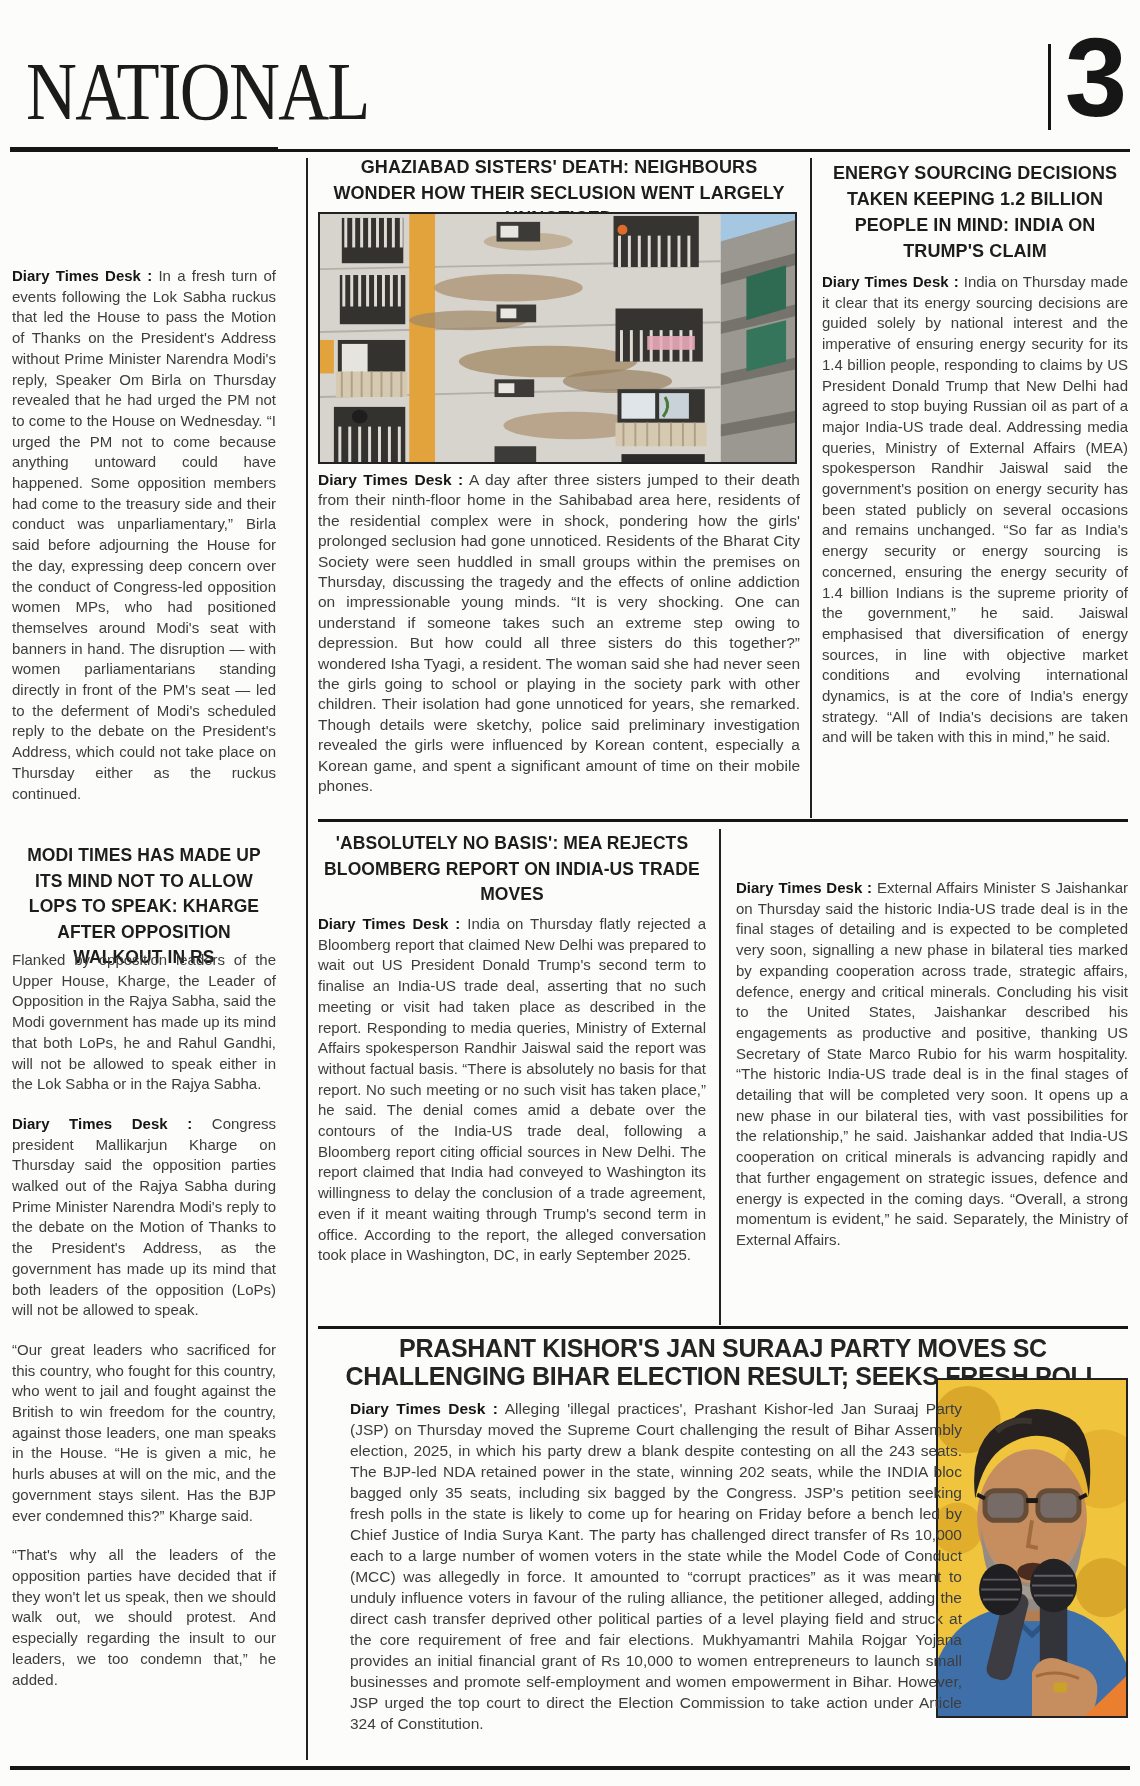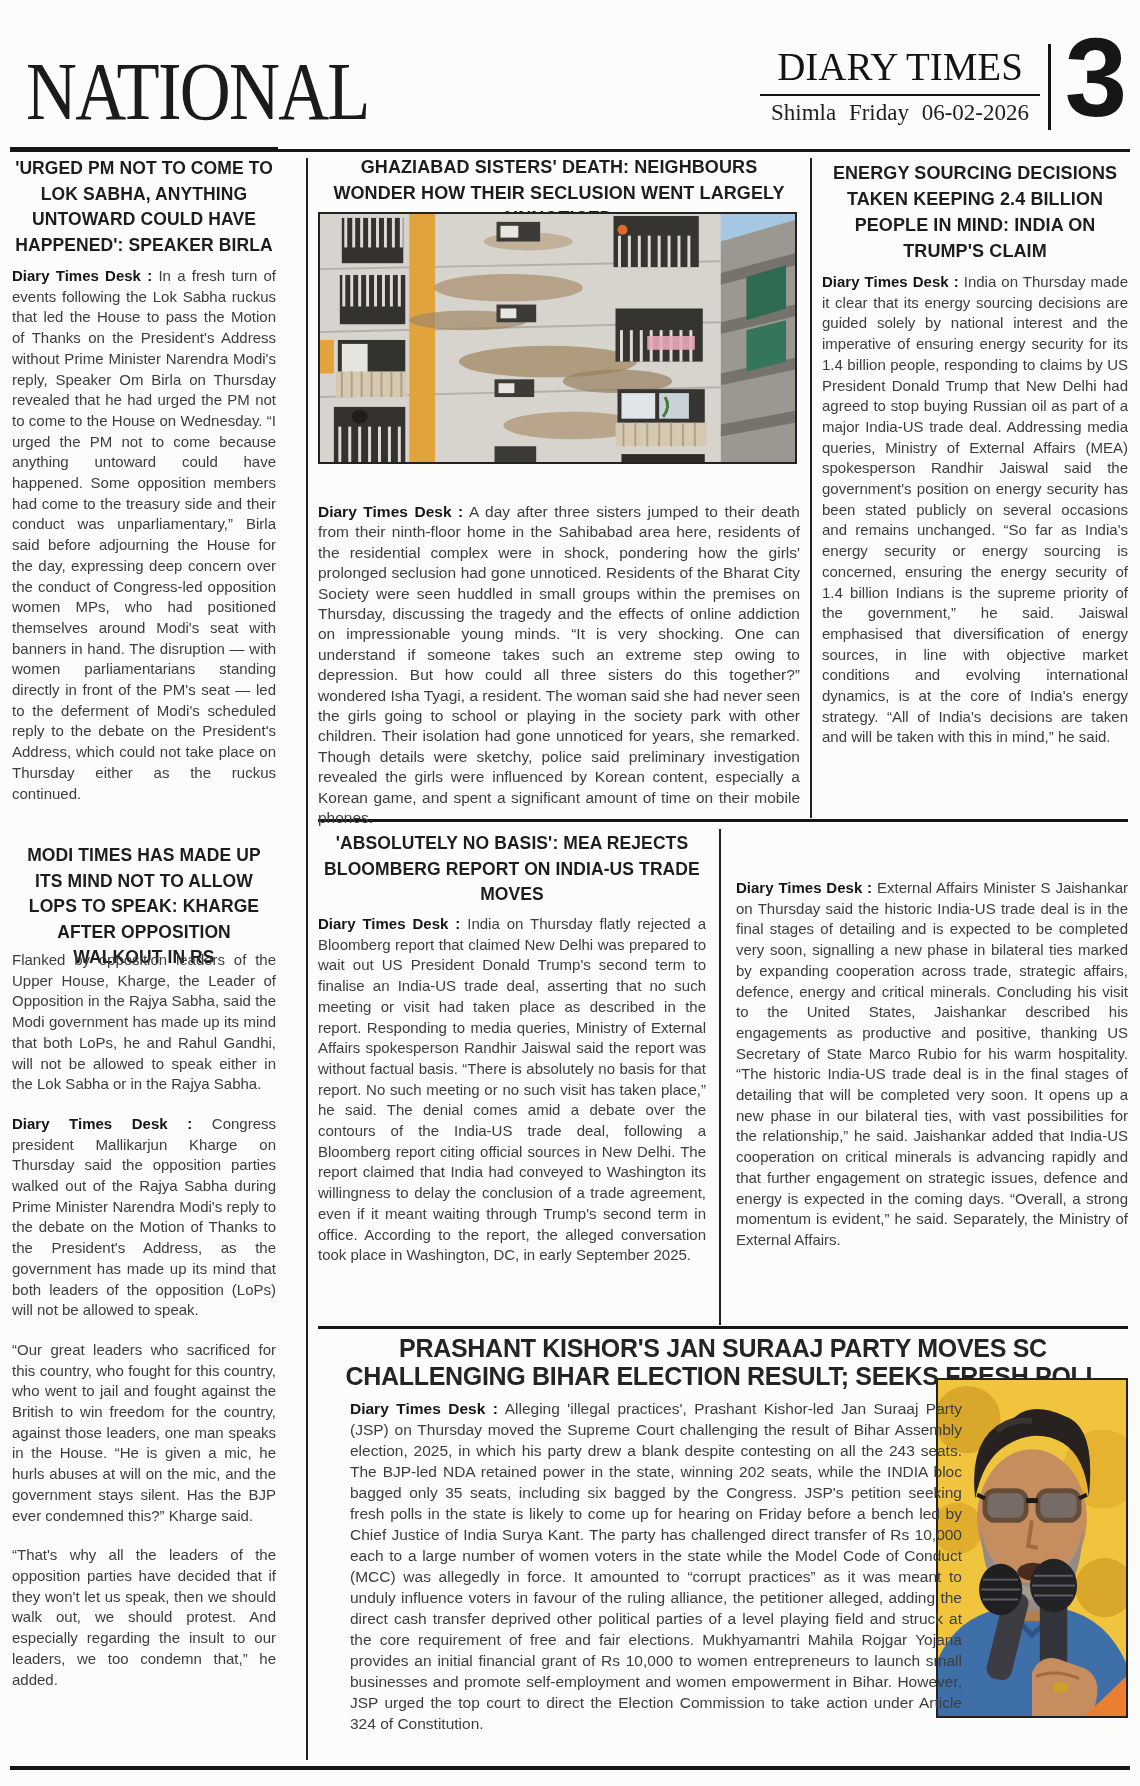--- a/index.html
+++ b/index.html
@@ -32,38 +32,32 @@
   .photo{position:absolute;border:2px solid #222;box-sizing:border-box;overflow:hidden;background:#cfcdc8;}
   .photo svg{display:block;width:100%;height:100%;}
 </style>
 </head>
 <body>
 
 <div class="page">
 
   <div class="section-title">NATIONAL</div>
 
-  <div class="masthead-block">
-    <div class="masthead">DIARY TIMES</div>
-    <div class="masthead-rule"></div>
-    <div class="dateline">Shimla Friday 06-02-2026</div>
-  </div>
   <div class="header-vbar"></div>
   <div class="page-number">3</div>
 
   <div class="hrule" style="left:10px;top:147px;width:268px;height:5px;"></div>
   <div class="hrule" style="left:10px;top:149px;width:1120px;height:2.5px;"></div>
   <div class="vdiv" style="left:306px;top:158px;height:1602px;"></div>
   <div class="vdiv" style="left:810px;top:158px;height:660px;"></div>
   <div class="hrule" style="left:318px;top:819px;width:810px;height:2.5px;"></div>
   <div class="vdiv" style="left:719px;top:829px;height:496px;"></div>
   <div class="hrule" style="left:318px;top:1326px;width:810px;height:3px;"></div>
   <div class="hrule" style="left:10px;top:1766px;width:1120px;height:3.5px;"></div>
 
-  <div class="hl" style="left:12px;top:156px;width:264px;">'URGED PM NOT TO COME TO LOK SABHA, ANYTHING UNTOWARD COULD HAVE HAPPENED': SPEAKER BIRLA</div>
   <div class="body" style="left:12px;top:266px;width:264px;height:558px;">
     <p><b>Diary Times Desk :</b> <span>In a fresh turn of events following the Lok Sabha ruckus that led the House to pass the Motion of Thanks on the President's Address without Prime Minister Narendra Modi's reply, Speaker Om Birla on Thursday revealed that he had urged the PM not to come to the House on Wednesday. “I urged the PM not to come because anything untoward could have happened. Some opposition members had come to the treasury side and their conduct was unparliamentary,” Birla said before adjourning the House for the day, expressing deep concern over the conduct of Congress-led opposition women MPs, who had positioned themselves around Modi's seat with banners in hand. The disruption — with women parliamentarians standing directly in front of the PM's seat — led to the deferment of Modi's scheduled reply to the debate on the President's Address, which could not take place on Thursday either as the ruckus continued.</span></p>
   </div>
 
   <div class="hl" style="left:12px;top:843px;width:264px;">MODI TIMES HAS MADE UP ITS MIND NOT TO ALLOW LOPS TO SPEAK: KHARGE AFTER OPPOSITION WALKOUT IN RS</div>
   <div class="body" style="left:12px;top:950px;width:264px;height:812px;">
     <p>Flanked by opposition leaders of the Upper House, Kharge, the Leader of Opposition in the Rajya Sabha, said the Modi government has made up its mind that both LoPs, he and Rahul Gandhi, will not be allowed to speak either in the Lok Sabha or in the Rajya Sabha.</p>
     <p><b>Diary Times Desk :</b> <span>Congress president Mallikarjun Kharge on Thursday said the opposition parties walked out of the Rajya Sabha during Prime Minister Narendra Modi's reply to the debate on the Motion of Thanks to the President's Address, as the government has made up its mind that both leaders of the opposition (LoPs) will not be allowed to speak.</span></p>
     <p>“Our great leaders who sacrificed for this country, who fought for this country, who went to jail and fought against the British to win freedom for the country, against those leaders, one man speaks in the House. “He is given a mic, he hurls abuses at will on the mic, and the government stays silent. Has the BJP ever condemned this?” Kharge said.</p>
     <p>“That's why all the leaders of the opposition parties have decided that if they won't let us speak, then we should walk out, we should protest. And especially regarding the insult to our leaders, we too condemn that,” he added.</p>
@@ -193,25 +187,25 @@
             <line x1="342" y1="212" x2="342" y2="236"></line>
             <line x1="354" y1="212" x2="354" y2="236"></line>
             <line x1="366" y1="212" x2="366" y2="236"></line>
             <line x1="378" y1="212" x2="378" y2="236"></line>
           </g>
         <rect x="304" y="244" width="84" height="8" fill="#2c2b29"></rect>
       </g>
     </svg>
   </div>
 
-  <div class="body" style="left:318px;top:470px;width:482px;height:344px;font-size:15.5px;line-height:20.4px;margin-top:32px;">
+  <div class="body" style="left:318px;top:470px;width:482px;height:344px;font-size:15.5px;line-height:20.4px;">
     <p><b>Diary Times Desk :</b> <span>A day after three sisters jumped to their death from their ninth-floor home in the Sahibabad area here, residents of the residential complex were in shock, pondering how the girls' prolonged seclusion had gone unnoticed. Residents of the Bharat City Society were seen huddled in small groups within the premises on Thursday, discussing the tragedy and the effects of online addiction on impressionable young minds. “It is very shocking. One can understand if someone takes such an extreme step owing to depression. But how could all three sisters do this together?” wondered Isha Tyagi, a resident. The woman said she had never seen the girls going to school or playing in the society park with other children. Their isolation had gone unnoticed for years, she remarked. Though details were sketchy, police said preliminary investigation revealed the girls were influenced by Korean content, especially a Korean game, and spent a significant amount of time on their mobile phones.</span></p>
   </div>
 
-  <div class="hl" style="left:822px;top:160px;width:306px;font-size:18px;line-height:26px;">ENERGY SOURCING DECISIONS TAKEN KEEPING 2.4 BILLION PEOPLE IN MIND: INDIA ON TRUMP'S CLAIM</div>
+  <div class="hl" style="left:822px;top:160px;width:306px;font-size:18px;line-height:26px;">ENERGY SOURCING DECISIONS TAKEN KEEPING 1.2 BILLION PEOPLE IN MIND: INDIA ON TRUMP'S CLAIM</div>
   <div class="body" style="left:822px;top:272px;width:306px;height:542px;">
     <p><b>Diary Times Desk :</b> <span>India on Thursday made it clear that its energy sourcing decisions are guided solely by national interest and the imperative of ensuring energy security for its 1.4 billion people, responding to claims by US President Donald Trump that New Delhi had agreed to stop buying Russian oil as part of a major India-US trade deal. Addressing media queries, Ministry of External Affairs (MEA) spokesperson Randhir Jaiswal said the government's position on energy security has been stated publicly on several occasions and remains unchanged. “So far as India's energy security or energy sourcing is concerned, ensuring the energy security of 1.4 billion Indians is the supreme priority of the government,” he said. Jaiswal emphasised that diversification of energy sources, in line with objective market conditions and evolving international dynamics, is at the core of India's energy strategy. “All of India's decisions are taken and will be taken with this in mind,” he said.</span></p>
   </div>
 
   <div class="hl" style="left:318px;top:831px;width:388px;">'ABSOLUTELY NO BASIS': MEA REJECTS BLOOMBERG REPORT ON INDIA-US TRADE MOVES</div>
   <div class="body" style="left:318px;top:914px;width:388px;height:408px;">
     <p><b>Diary Times Desk :</b> <span>India on Thursday flatly rejected a Bloomberg report that claimed New Delhi was prepared to wait out US President Donald Trump's second term to finalise an India-US trade deal, asserting that no such meeting or visit had taken place as described in the report. Responding to media queries, Ministry of External Affairs spokesperson Randhir Jaiswal said the report was without factual basis. “There is absolutely no basis for that report. No such meeting or no such visit has taken place,” he said. The denial comes amid a debate over the contours of the India-US trade deal, following a Bloomberg report citing official sources in New Delhi. The report claimed that India had conveyed to Washington its willingness to delay the conclusion of a trade agreement, even if it meant waiting through Trump's second term in office. According to the report, the alleged conversation took place in Washington, DC, in early September 2025.</span></p>
   </div>
 
   <div class="body" style="left:736px;top:878px;width:392px;height:412px;">

